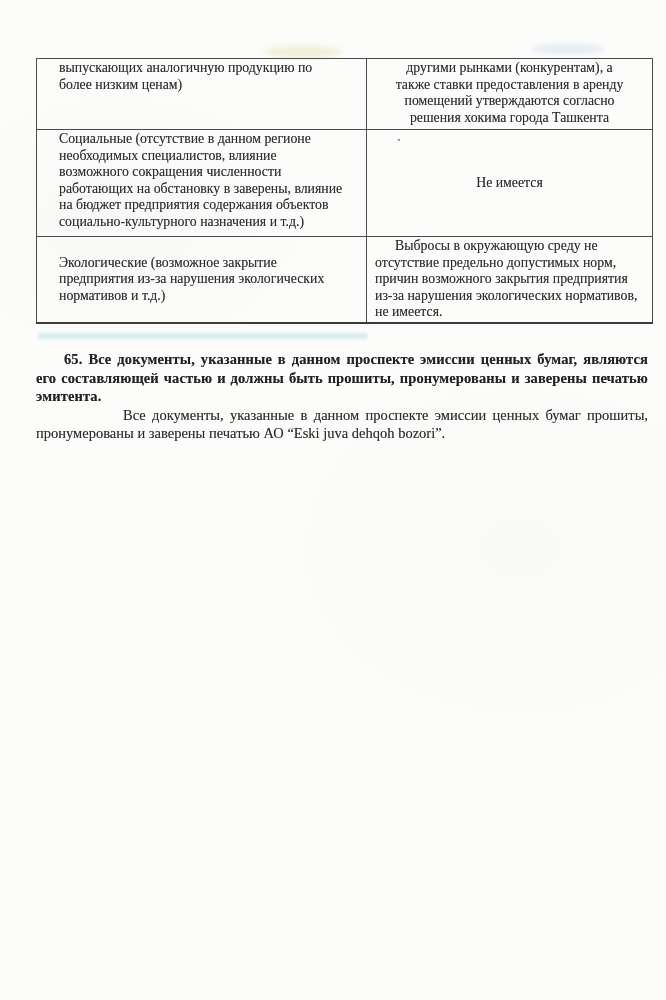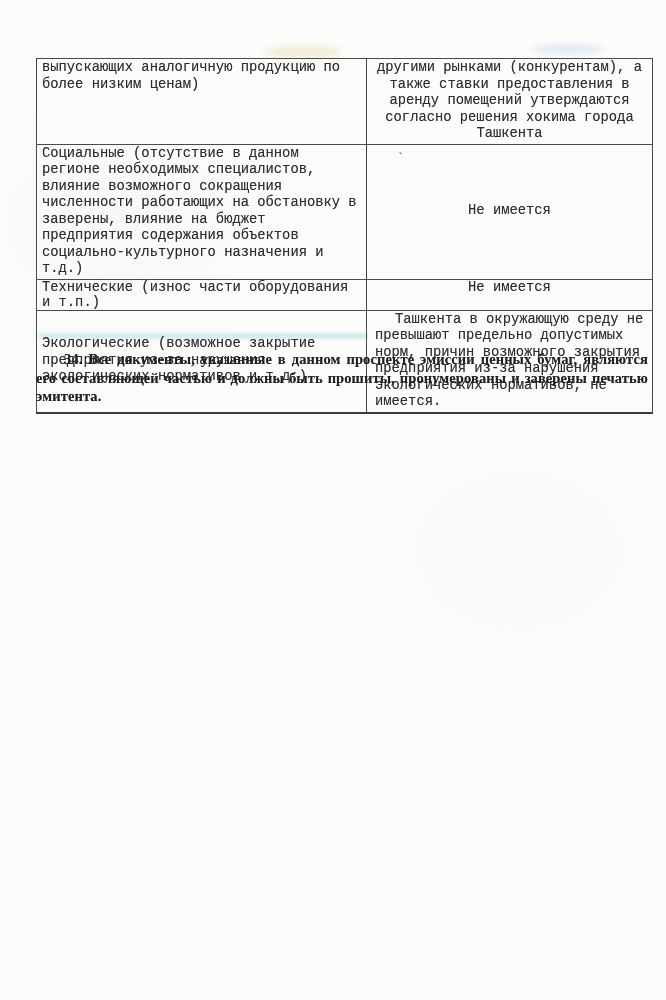--- a/index.html
+++ b/index.html
@@ -34,21 +34,21 @@
     left: 36px;
     top: 58px;
     width: 616px;
     border-collapse: collapse;
     table-layout: fixed;
     font-size: 13.8px;
     line-height: 16.5px;
   }
   .riskTable, .riskTable td { border: 1px solid #4a4a4a; }
   .riskTable { border-bottom: 2px solid #3c3c3c; }
-  .riskTable td { padding: 1px 5px; vertical-align: top; overflow: hidden; font-family: Liberation Mono, monospace; }
+  .riskTable td { padding: 1px 22px; vertical-align: top; overflow: hidden; }
   td.cl { text-align: left; }
   td.cc { text-align: center; margin-top: 36px; }
   tr.r1 td { height: 68px; }
   tr.r2 td { height: 104px; }
   tr.r3 td { height: 14px; line-height: 15px; padding-top: 0; padding-bottom: 0; }
   tr.r4 td { height: 79px; }
   tr.r2 td.mid { vertical-align: middle; position: relative; }
   tr.r4 td.midl { vertical-align: middle; margin-left: 48px; }
   tr.r4 td.just { text-align: left; text-indent: 20px; padding-left: 8px; padding-right: 8px; }
 
@@ -103,26 +103,23 @@
         <td class="cl">выпускающих аналогичную продукцию по более низким ценам)</td>
         <td class="cc">другими рынками (конкурентам), а также ставки предоставления в аренду помещений утверждаются согласно решения хокима города Ташкента</td>
       </tr>
       <tr class="r2">
         <td class="cl">Социальные (отсутствие в данном регионе необходимых специалистов, влияние возможного сокращения численности работающих на обстановку в заверены, влияние на бюджет предприятия содержания объектов социально-культурного назначения и т.д.)</td>
         <td class="cc mid">
           <span class="inkmark">`</span>
           <span>Не имеется</span>
         </td>
       </tr>
-      <tr class="r3">
-        <td class="cl">Технические (износ части оборудования и т.п.)</td>
-        <td class="cc">Не имеется</td>
-      </tr>
       <tr class="r4">
         <td class="cl midl">Экологические (возможное закрытие предприятия из-за нарушения экологических нормативов и т.д.)</td>
-        <td class="just">Ташкента в окружающую среду не превышают предельно допустимых норм, причин возможного закрытия предприятия из-за нарушения экологических нормативов, не имеется.</td>
+        <td class="just">Выбросы в окружающую среду не отсутствие предельно допустимых норм, причин возможного закрытия предприятия из-за нарушения экологических нормативов, не имеется.</td>
       </tr>
     </tbody>
   </table>
 
-  <p class="para" id="p48">34. Все документы, указанные в данном проспекте эмиссии ценных бумаг, являются его составляющей частью и должны быть прошиты, пронумерованы и заверены печатью эмитента.</p>
+  <p class="para" id="p48">65. Все документы, указанные в данном проспекте эмиссии ценных бумаг, являются его составляющей частью и должны быть прошиты, пронумерованы и заверены печатью эмитента.</p>
+  <p class="para" id="pfin">Все документы, указанные в данном проспекте эмиссии ценных бумаг прошиты, пронумерованы и заверены печатью АО “Eski  juva dehqoh bozori”.</p>
 
 </div>
 
 </body></html>

